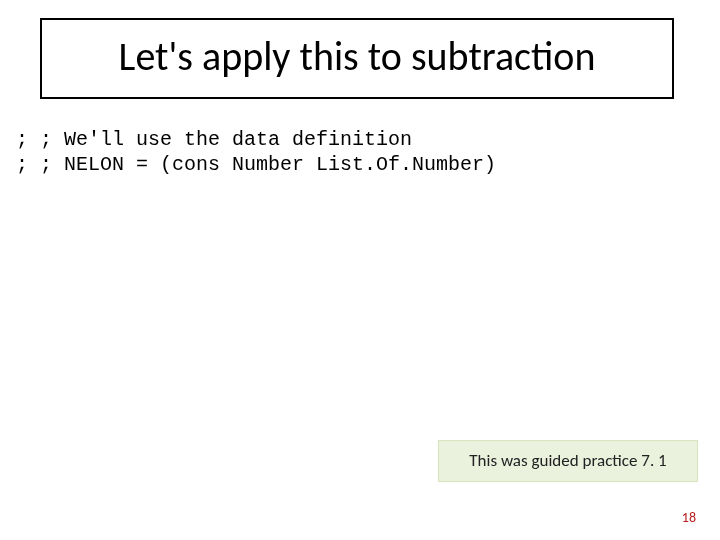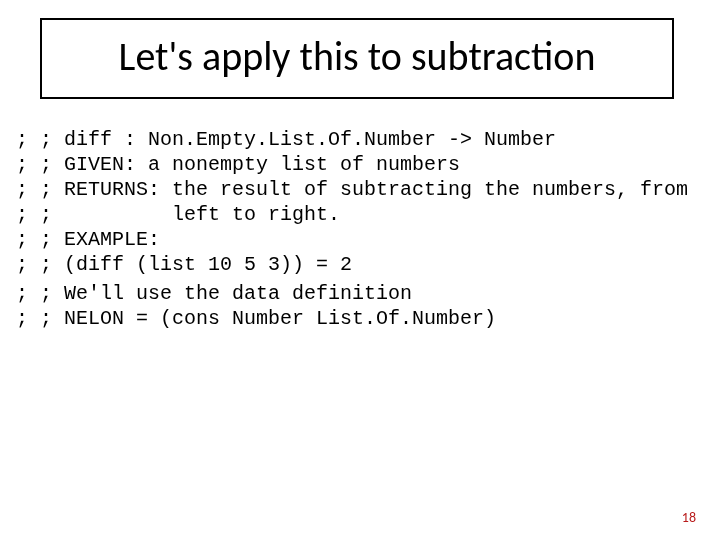--- a/index.html
+++ b/index.html
@@ -14,26 +14,21 @@
 </style>
 </head>
 <body>
 
 <div class="slide">
 
   <div class="title-box">
     <div class="title">Let's apply this to subtraction</div>
   </div>
 
-  <div class="code">; ; diff : Non.Empty.List.Of.Number -&gt; Number
-; ; GIVEN: a nonempty list of numbers
-; ; RETURNS: the result of subtracting the numbers, from
-; ;          left to right.
-; ; EXAMPLE:
-; ; (diff (list 10 5 3)) = 2</div>
 
   <div class="code block2">; ; We'll use the data definition
 ; ; NELON = (cons Number List.Of.Number)</div>
 
+  <div class="callout">This was guided practice 7. 1</div>
 
   <div class="pagenum">18</div>
 
 </div>
 
 </body></html>

